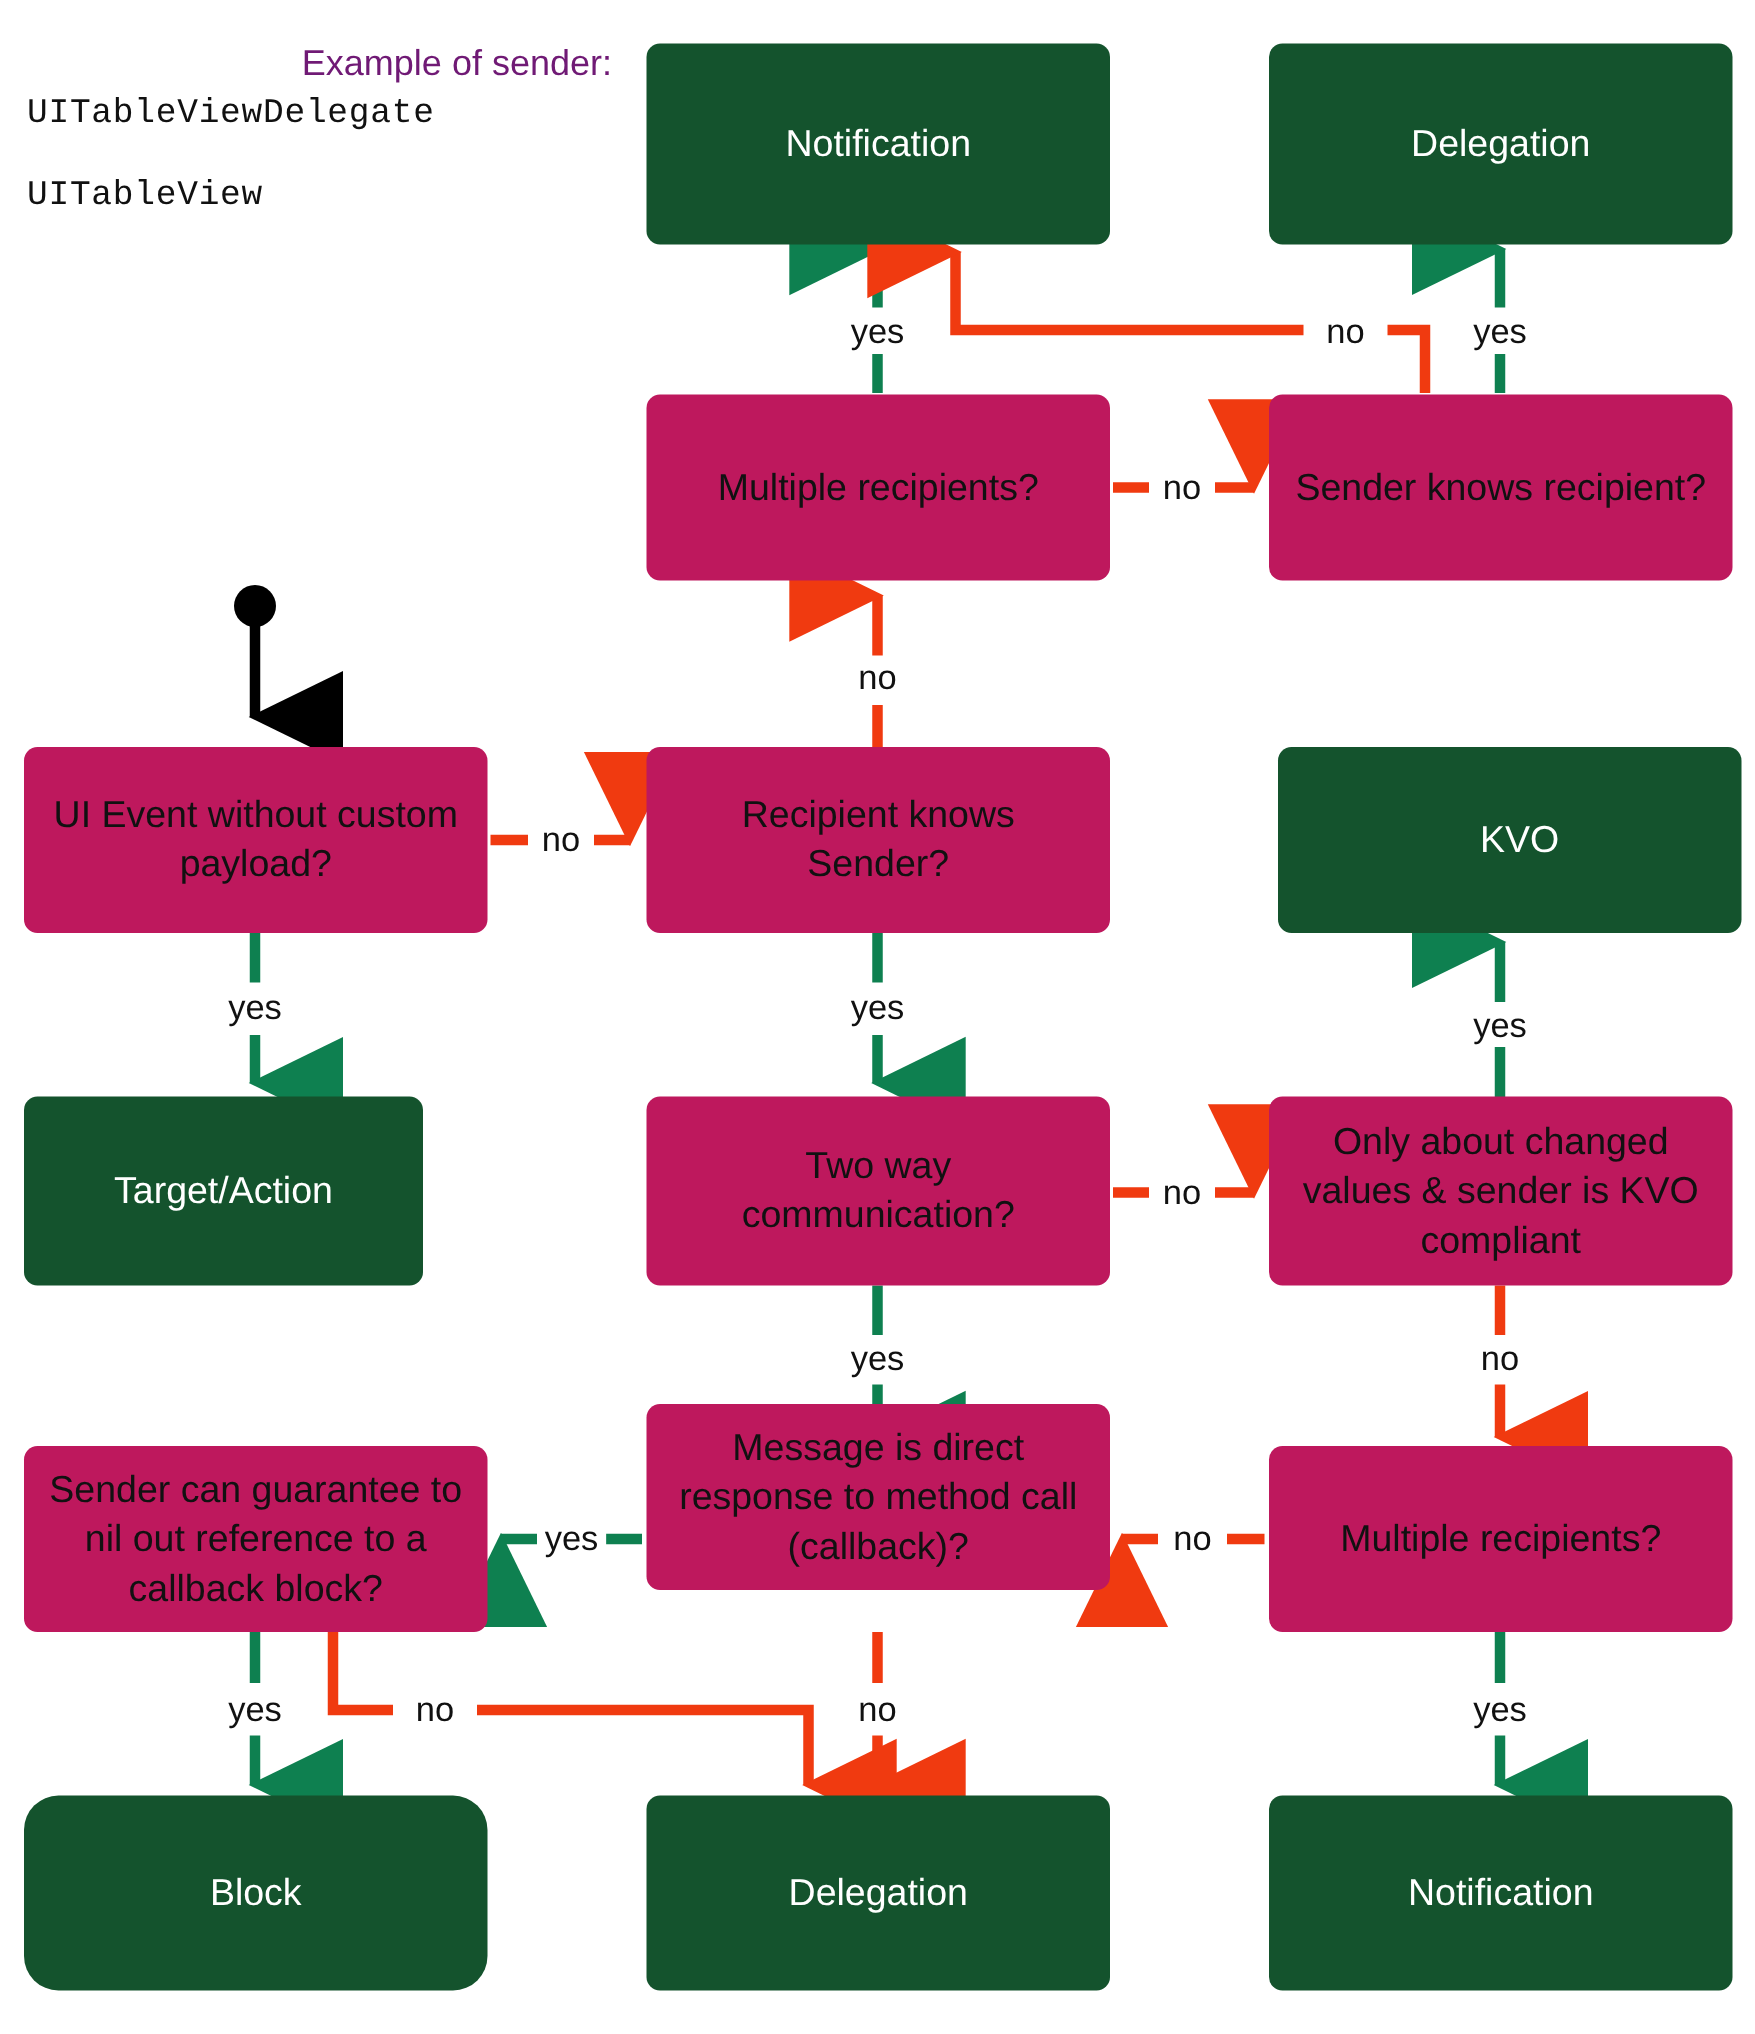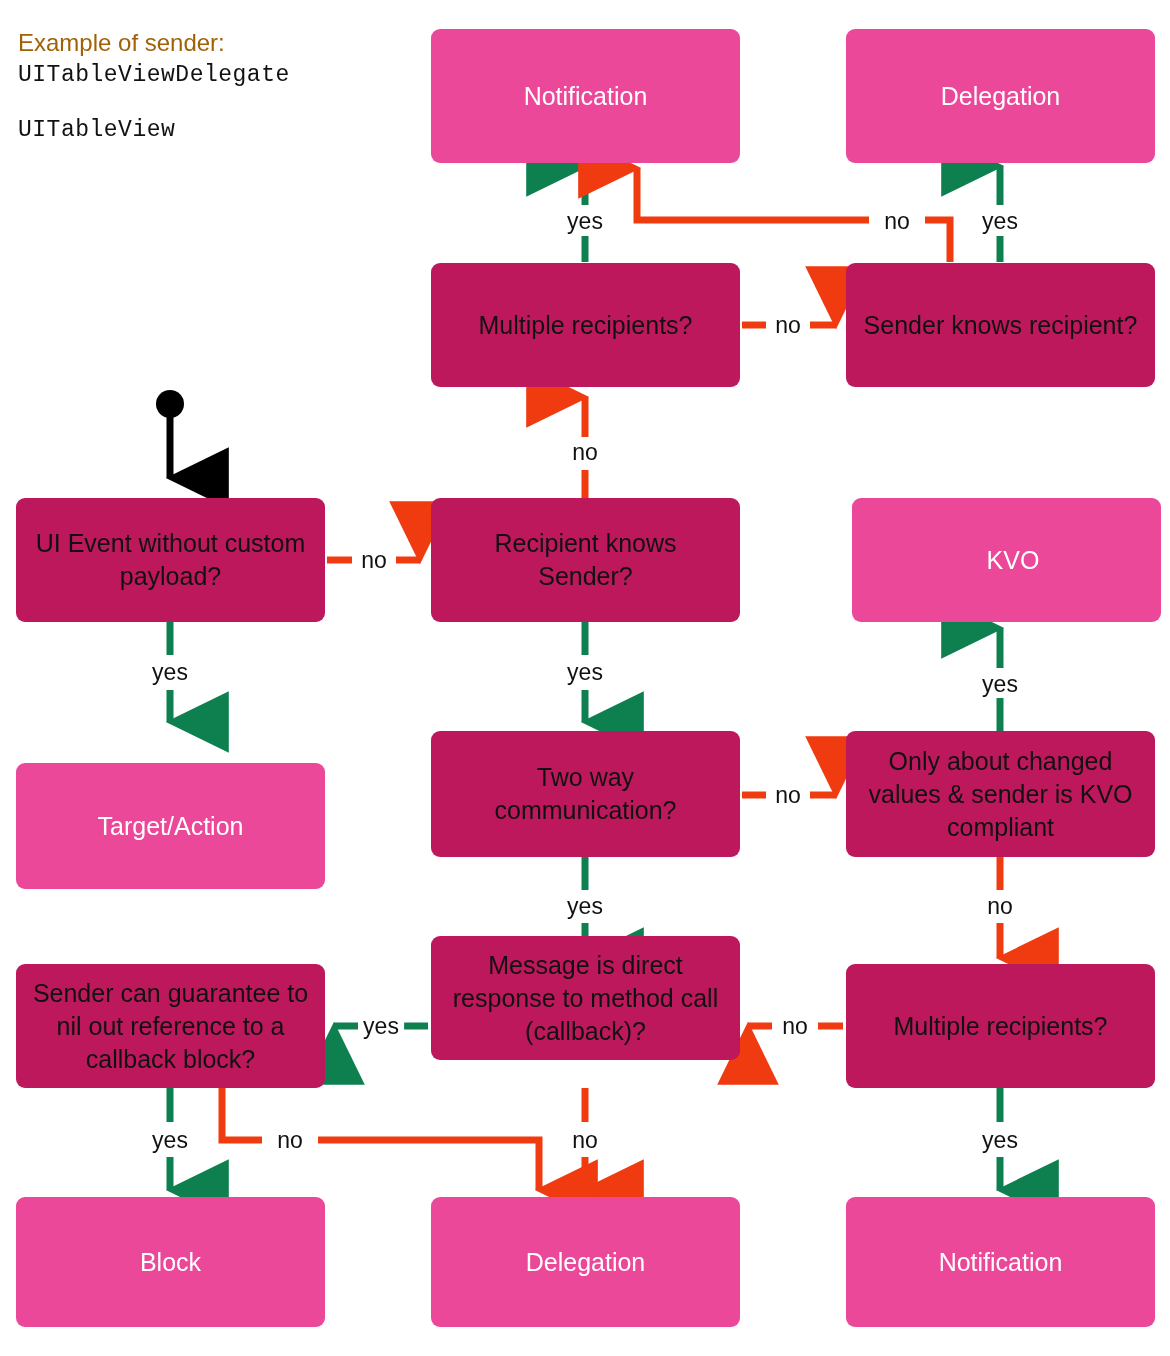--- a/index.html
+++ b/index.html
@@ -1,29 +1,29 @@
 <!DOCTYPE html>
 <html><head>
 <meta charset="utf-8">
 <style>
   html,body{margin:0;padding:0;background:#fff;}
   body{width:1170px;height:1356px;position:relative;overflow:hidden;
        font-family:"Liberation Sans", sans-serif;color:#111;}
   #stage{position:absolute;left:0;top:0;width:1170px;height:1356px;}
 
   .legend{position:absolute;left:18px;top:26px;width:390px;}
-  .legend .ln{font-size:24px;line-height:33px;color:#a16207;}
+  .legend .ln{font-size:24px;line-height:33px;color:#701a75;text-align:right;}
   .legend .mono{font-family:"Liberation Mono", monospace;font-size:23px;line-height:33px;letter-spacing:.5px;}
   .legend .gap{height:22px;}
 
   .node{position:absolute;border-radius:9px;display:flex;align-items:center;
         justify-content:center;text-align:center;box-sizing:border-box;
         padding:8px 14px;font-size:25px;line-height:33px;}
   .node.decision{background:#be185d;color:#111;}
-  .node.terminal{background:#ec4899;color:#ffffff;}
+  .node.terminal{background:#14532d;color:#ffffff;}
 
   svg.edges{position:absolute;left:0;top:0;width:1170px;height:1356px;
             pointer-events:none;overflow:visible;}
 
   .elabel{position:absolute;font-size:23px;line-height:23px;color:#111;
           background:#fff;padding:0 5px;transform:translate(-50%,-50%);
           white-space:nowrap;}
 </style>
 </head>
 <body>
@@ -156,33 +156,33 @@
   <div class="node decision" style="left:431px;top:263px;width:309px;height:124px;">Multiple recipients?</div>
 
   <div class="node decision" style="left:846px;top:263px;width:309px;height:124px;">Sender knows recipient?</div>
 
   <div class="node decision" style="left:16px;top:498px;width:309px;height:124px;">UI Event without custom payload?</div>
 
   <div class="node decision" style="left:431px;top:498px;width:309px;height:124px;">Recipient knows Sender?</div>
 
   <div class="node terminal" style="left:852px;top:498px;width:309px;height:124px;padding-left:27px;">KVO</div>
 
-  <div class="node terminal" style="left:16px;top:731px;width:309px;height:126px;margin-top:32px;">Target/Action</div>
+  <div class="node terminal" style="left:16px;top:731px;width:266px;height:126px;">Target/Action</div>
 
   <div class="node decision" style="left:431px;top:731px;width:309px;height:126px;">Two way communication?</div>
 
   <div class="node decision" style="left:846px;top:731px;width:309px;height:126px;">Only about changed values &amp; sender is KVO compliant</div>
 
   <div class="node decision" style="left:16px;top:964px;width:309px;height:124px;">Sender can guarantee to nil out reference to a callback block?</div>
 
   <div class="node decision" style="left:431px;top:936px;width:309px;height:124px;">Message is direct response to method call (callback)?</div>
 
   <div class="node decision" style="left:846px;top:964px;width:309px;height:124px;">Multiple recipients?</div>
 
-  <div class="node terminal" style="left:16px;top:1197px;width:309px;height:130px;">Block</div>
+  <div class="node terminal" style="left:16px;top:1197px;width:309px;height:130px;border-radius:23px;">Block</div>
 
   <div class="node terminal" style="left:431px;top:1197px;width:309px;height:130px;">Delegation</div>
 
   <div class="node terminal" style="left:846px;top:1197px;width:309px;height:130px;">Notification</div>
 
   <div class="elabel" style="left:585px;top:221px;">yes</div>
   <div class="elabel" style="left:897px;top:221px;">no</div>
   <div class="elabel" style="left:1000px;top:221px;">yes</div>
   <div class="elabel" style="left:788px;top:325px;">no</div>
   <div class="elabel" style="left:585px;top:452px;">no</div>

